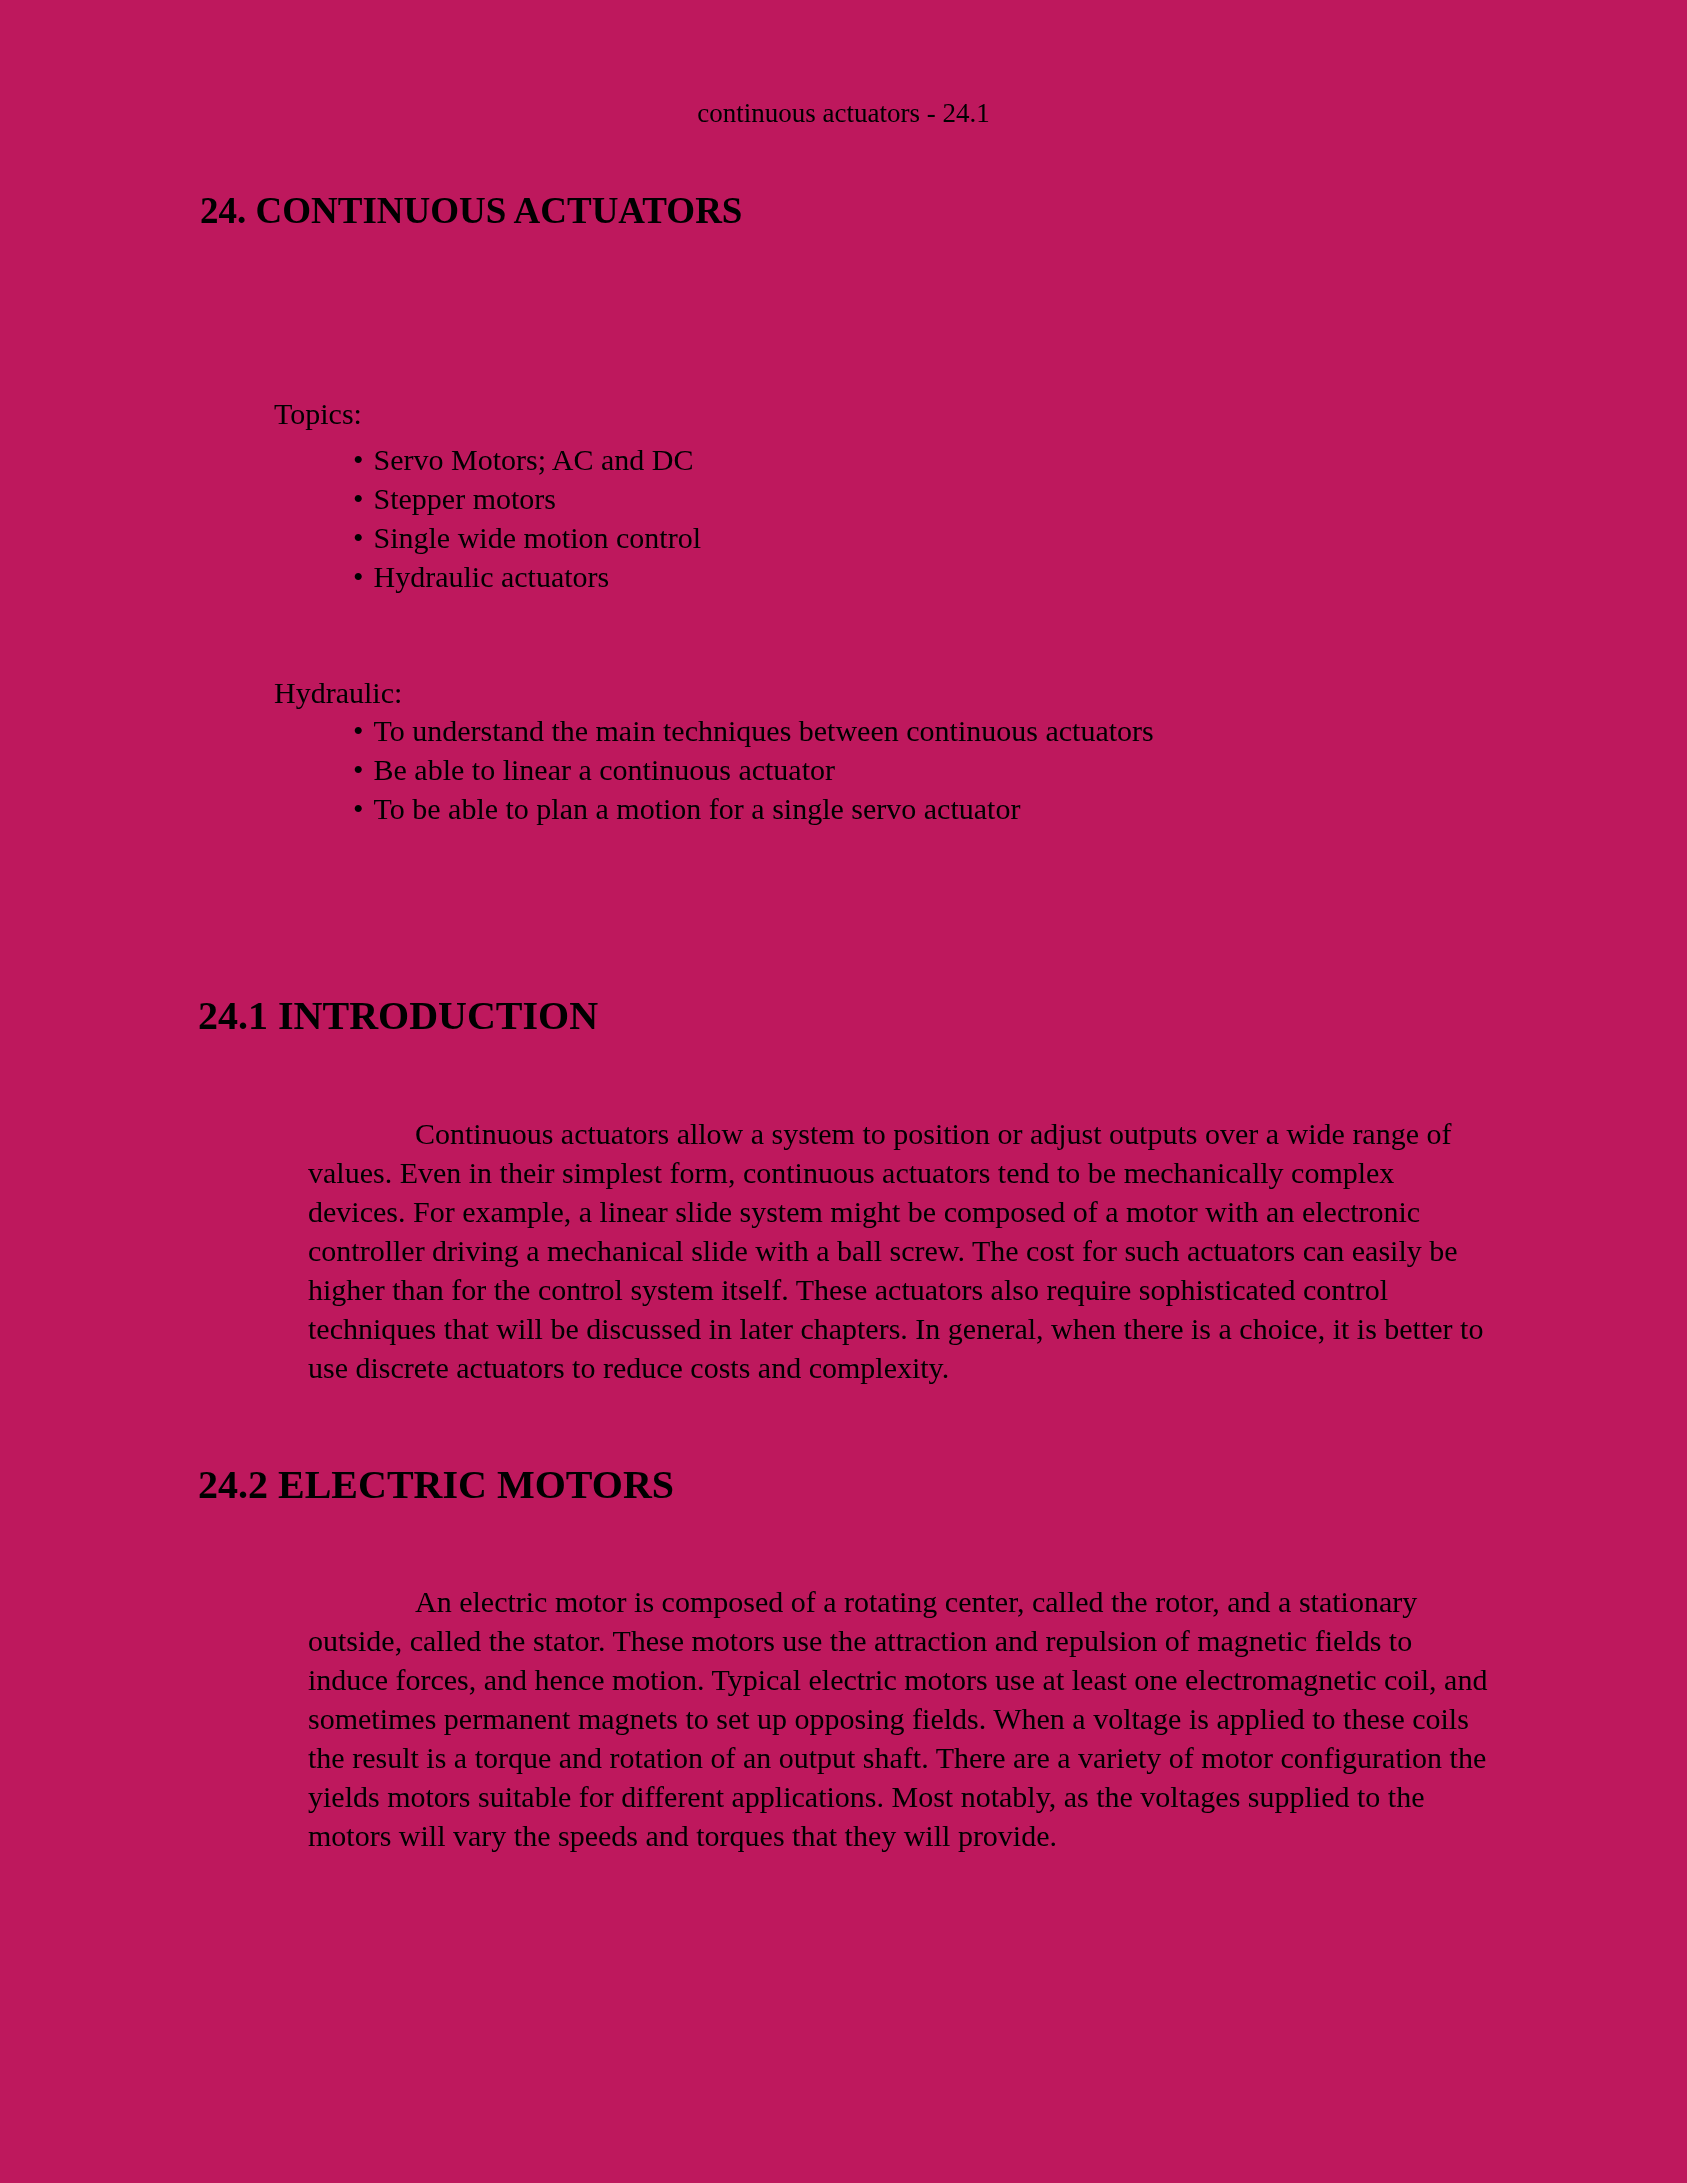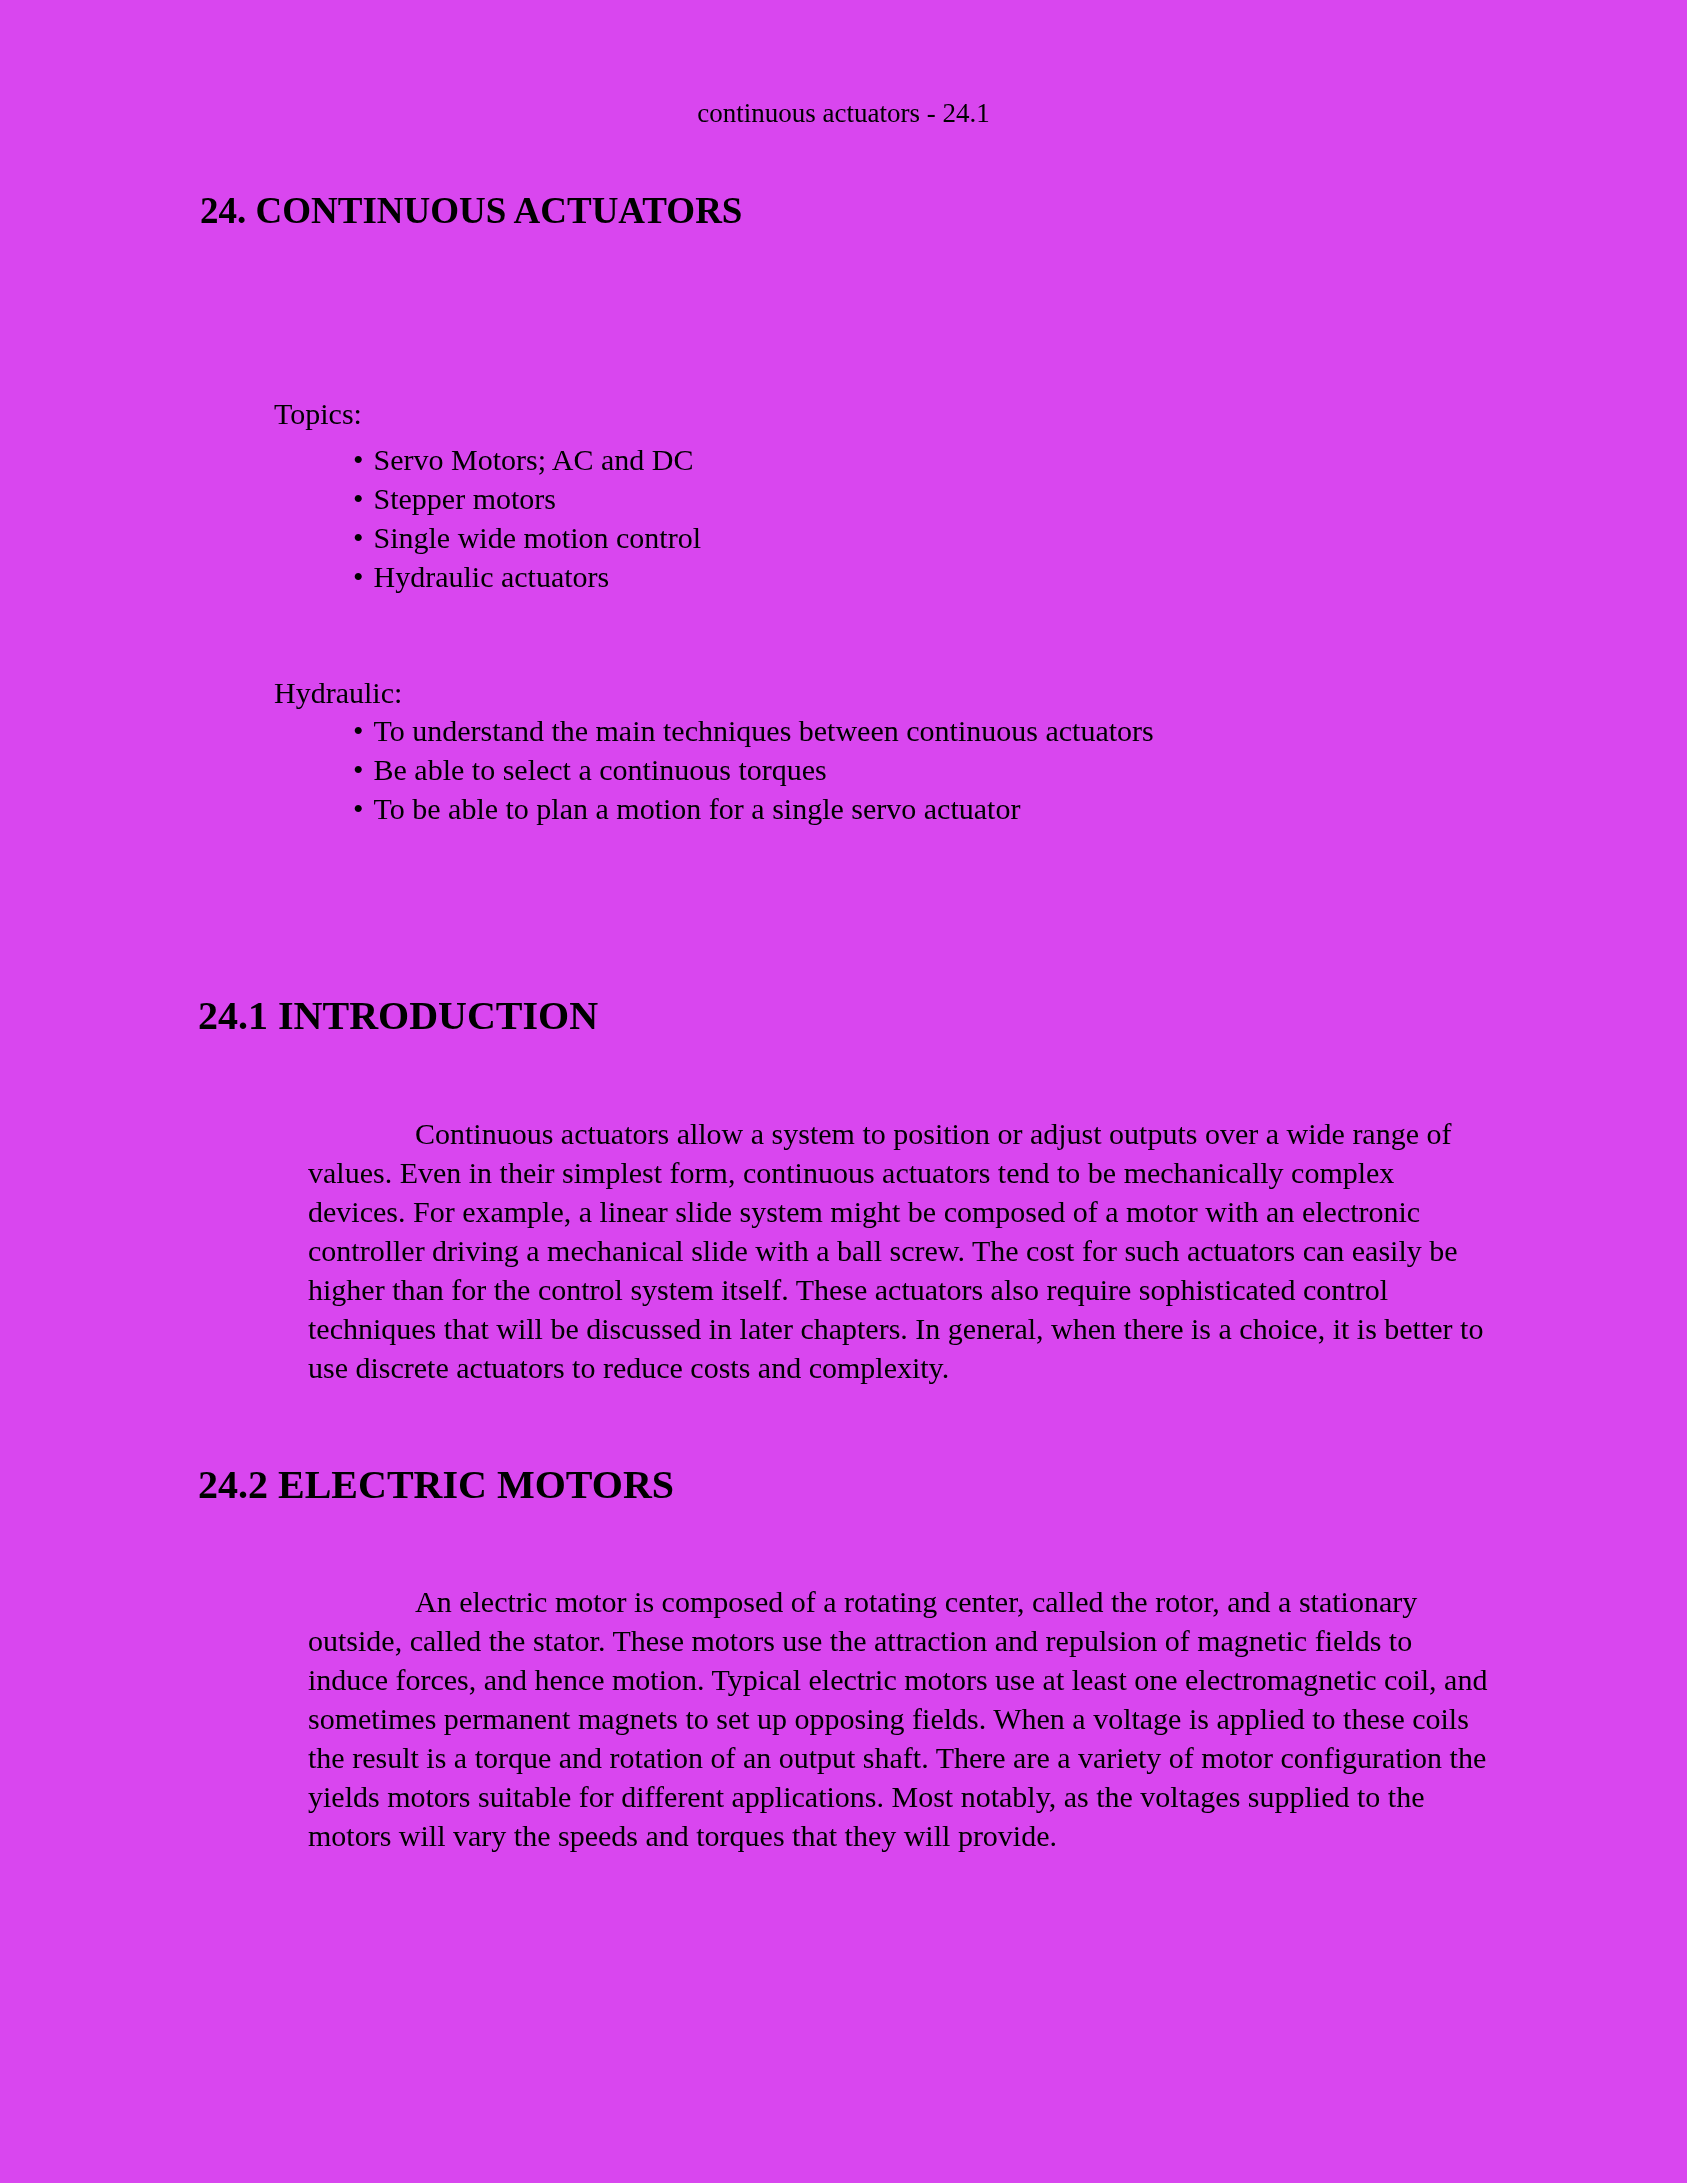--- a/index.html
+++ b/index.html
@@ -4,21 +4,21 @@
 <style>
   html, body {
     margin: 0;
     padding: 0;
     background: #ffffff;
   }
   .page {
     position: relative;
     width: 1687px;
     height: 2183px;
-    background: #d946ef;
+    background: #be185d;
     color: #000000;
     font-family: "Liberation Serif", "DejaVu Serif", serif;
     overflow: hidden;
   }
   .running-header {
     position: absolute;
     top: 98px;
     left: 0;
     width: 1687px;
     text-align: center;
@@ -114,21 +114,21 @@
 
   <div class="list-label" id="objectives-label">Hydraulic:</div>
 
   <div class="bullet-list" id="objectives-list">
     <div class="bullet-item">
       <span class="bullet">•</span>
       <span>To understand the main techniques between continuous actuators</span>
     </div>
     <div class="bullet-item">
       <span class="bullet">•</span>
-      <span>Be able to select a continuous torques</span>
+      <span>Be able to linear a continuous actuator</span>
     </div>
     <div class="bullet-item">
       <span class="bullet">•</span>
       <span>To be able to plan a motion for a single servo actuator</span>
     </div>
   </div>
 
   <h2 class="section-heading" id="heading-introduction">24.1 INTRODUCTION</h2>
 
   <p class="body-para" id="para-introduction">Continuous actuators allow a system to position or adjust outputs over a wide range of values. Even in their simplest form, continuous actuators tend to be mechanically complex devices. For example, a linear slide system might be composed of a motor with an electronic controller driving a mechanical slide with a ball screw. The cost for such actuators can easily be higher than for the control system itself. These actuators also require sophisticated control techniques that will be discussed in later chapters. In general, when there is a choice, it is better to use discrete actuators to reduce costs and complexity.</p>

